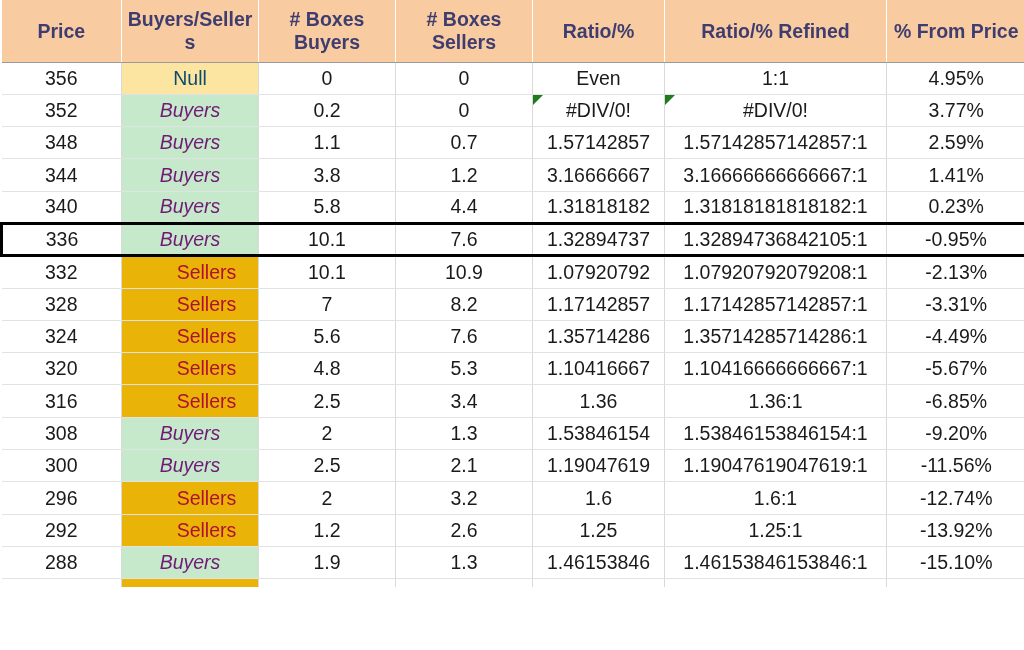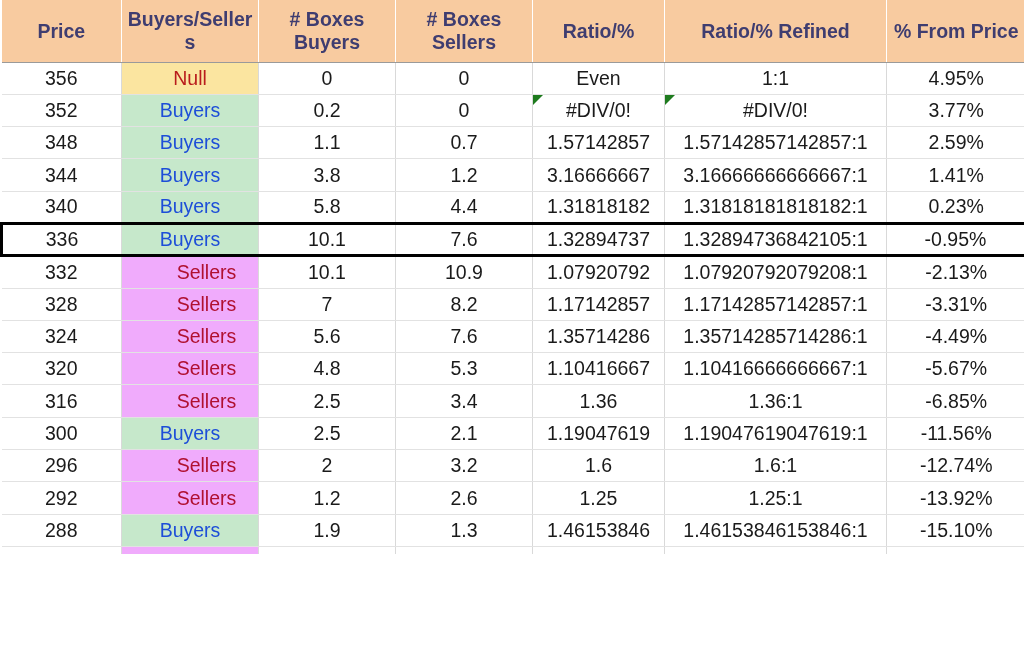--- a/index.html
+++ b/index.html
@@ -66,51 +66,52 @@
     padding: 0 3px;
     white-space: nowrap;
     position: relative;
     background: #ffffff;
   }
   tbody td:last-child { border-right: none; }
 
   
   td.fill-buyers {
     background: #C6E8CB;
-    color: #1d4ed8;
+    color: #701a75;
+    font-style: italic;
   }
   td.fill-sellers {
-    background: #f0abfc;
+    background: #eab308;
     color: #B01030;
     padding-left: 36px;
   }
   td.fill-null {
     background: #FBE5A0;
-    color: #b91c1c;
+    color: #0c4a6e;
   }
 
   
   td.err::before {
     content: "";
     position: absolute;
     top: 0;
     left: 0;
     width: 0;
     height: 0;
     border-top: 10px solid #1E7B1E;
     border-right: 10px solid transparent;
   }
 
   
   tr.highlight > td {
     border-top: 3px solid #000000;
     border-bottom: 3px solid #000000;
   }
   tr.highlight > td:first-child { border-left: 3px solid #000000; }
-  tr.highlight > td:last-child  { border-right: 3px solid #0f766e; }
+  tr.highlight > td:last-child  { border-right: 1px solid #0f766e; }
 
   
   tr.clipped > td { height: 8px; border-bottom: none; }
 </style>
 </head>
 <body>
 
 <div id="sheet">
   <table class="grid">
     <colgroup>
@@ -227,20 +228,29 @@
         <tr>
           <td><span>316</span></td>
           <td class="fill-sellers"><span>Sellers</span></td>
           <td><span>2.5</span></td>
           <td><span>3.4</span></td>
           <td><span>1.36</span></td>
           <td><span>1.36:1</span></td>
           <td><span>-6.85%</span></td>
         </tr>
         <tr>
+          <td><span>308</span></td>
+          <td class="fill-buyers"><span>Buyers</span></td>
+          <td><span>2</span></td>
+          <td><span>1.3</span></td>
+          <td><span>1.53846154</span></td>
+          <td><span>1.53846153846154:1</span></td>
+          <td><span>-9.20%</span></td>
+        </tr>
+        <tr>
           <td><span>300</span></td>
           <td class="fill-buyers"><span>Buyers</span></td>
           <td><span>2.5</span></td>
           <td><span>2.1</span></td>
           <td><span>1.19047619</span></td>
           <td><span>1.19047619047619:1</span></td>
           <td><span>-11.56%</span></td>
         </tr>
         <tr>
           <td><span>296</span></td>

